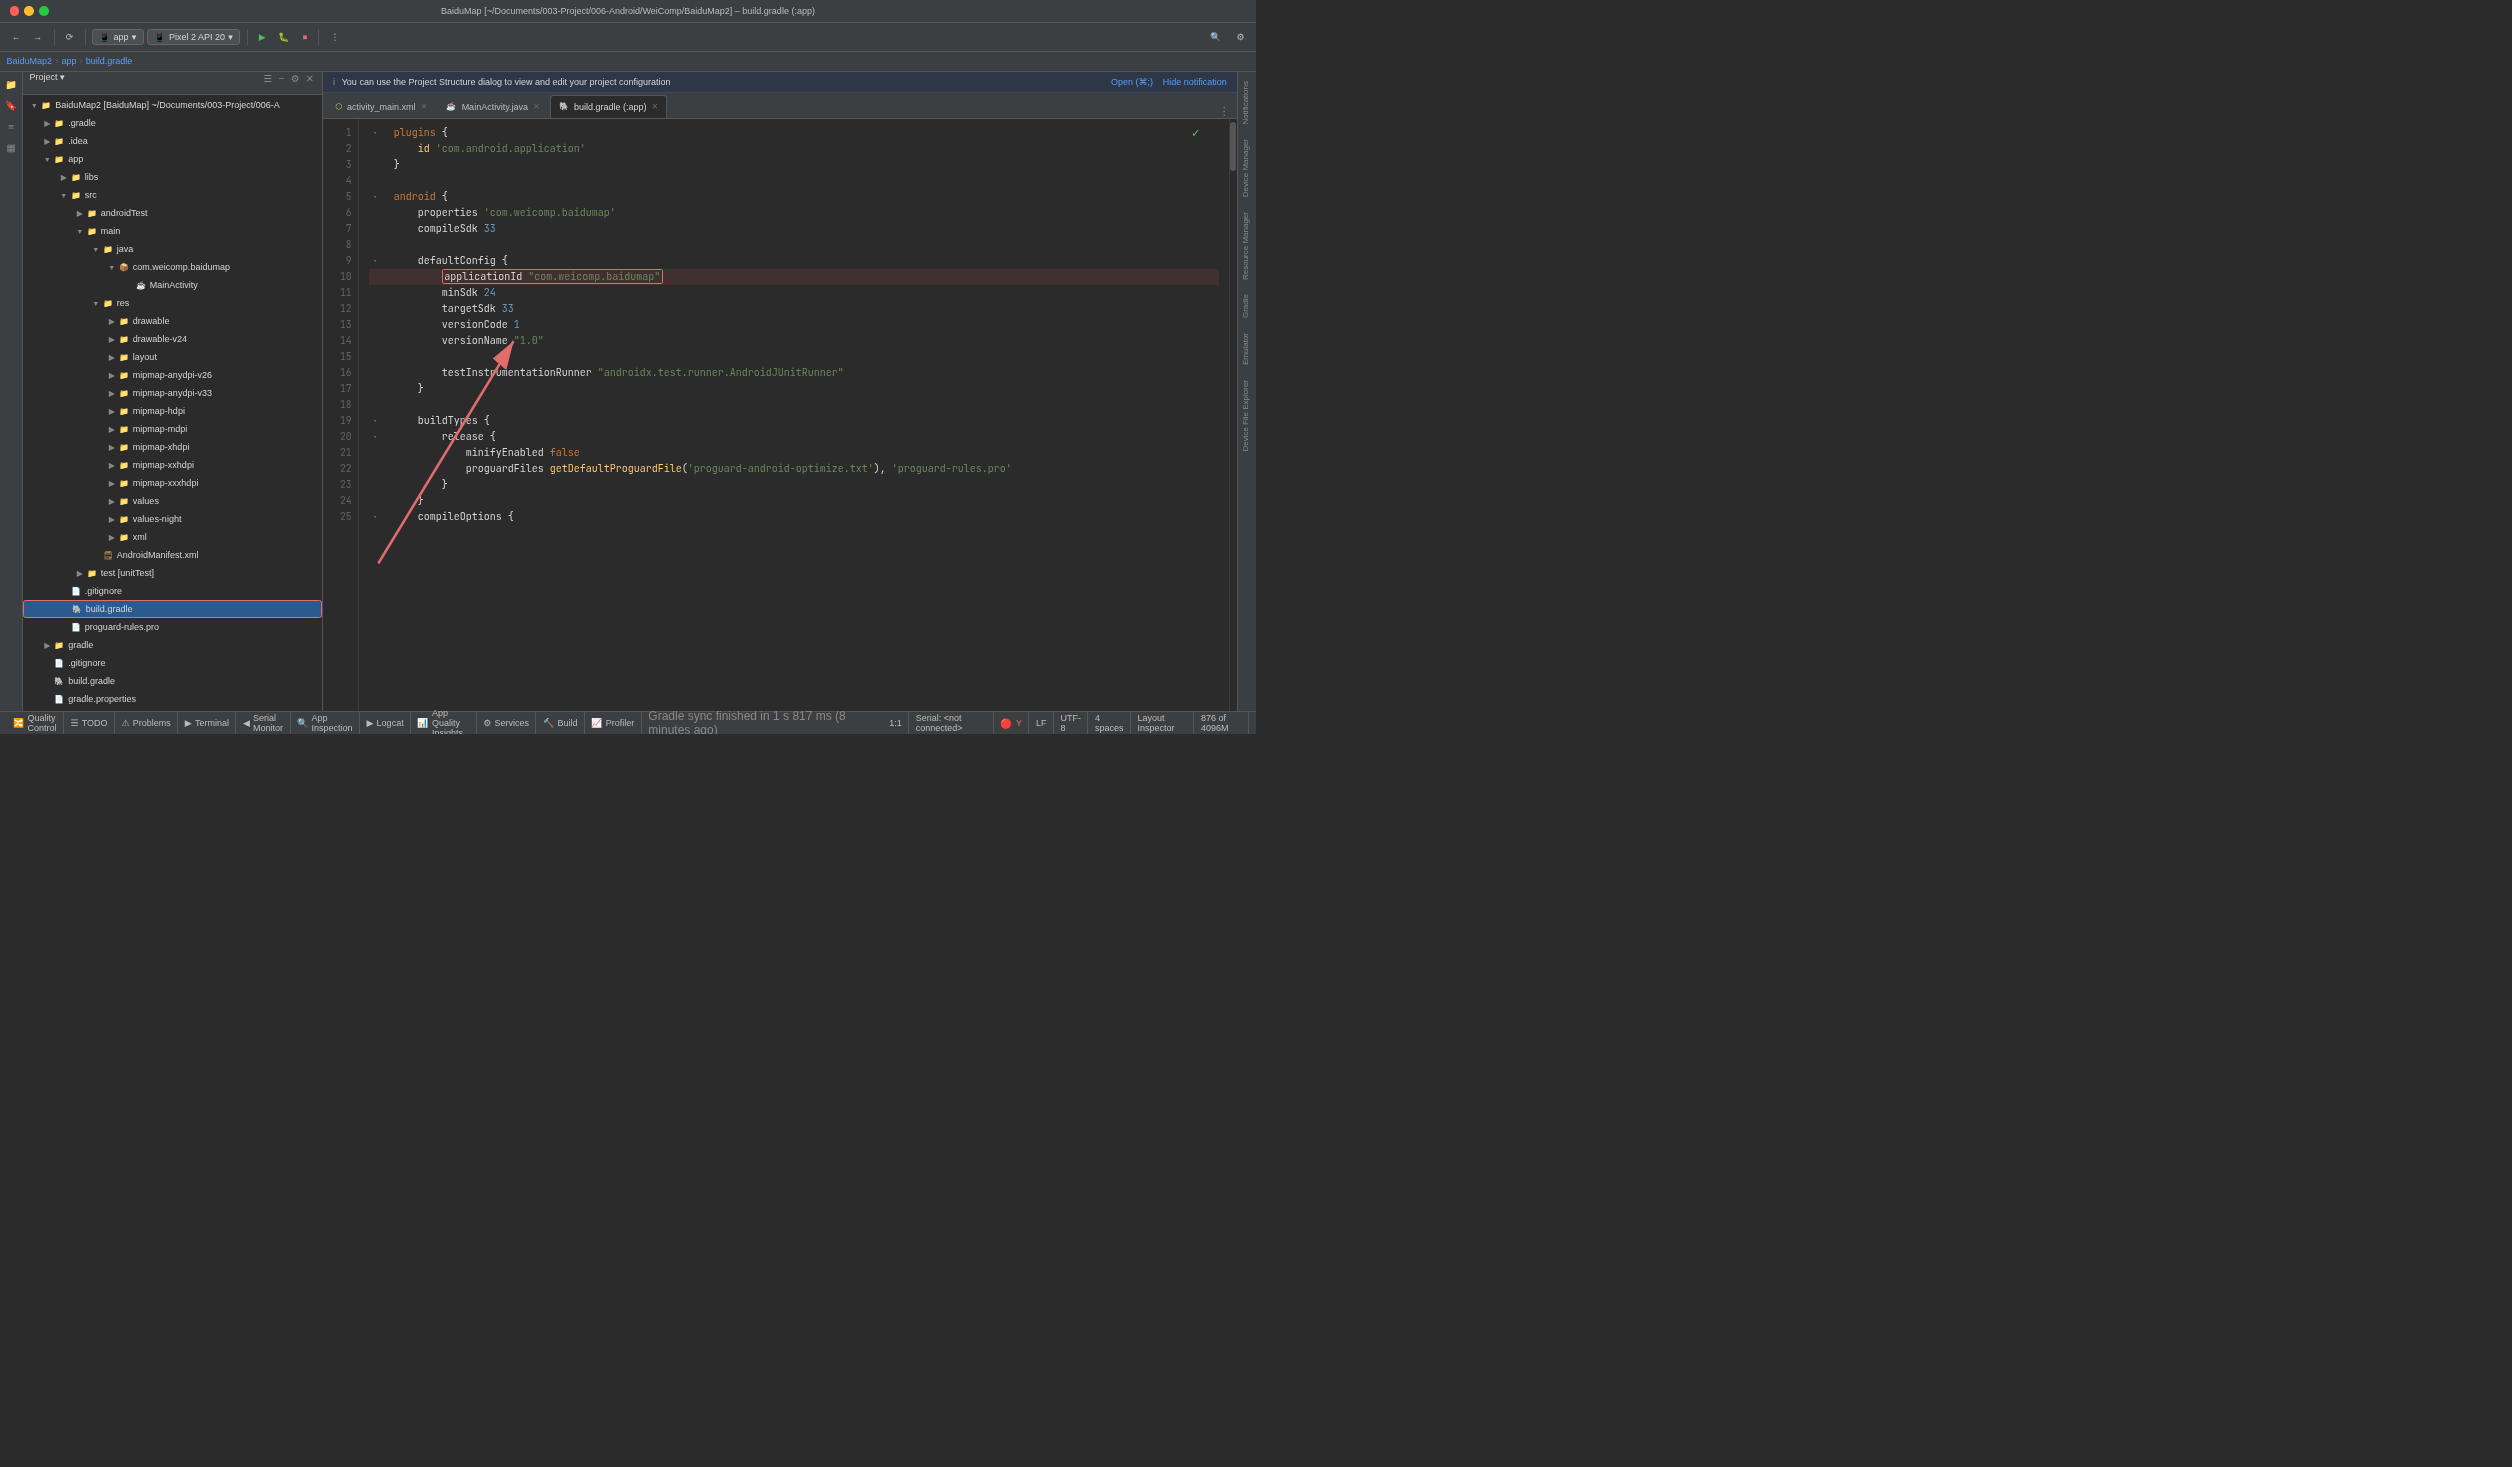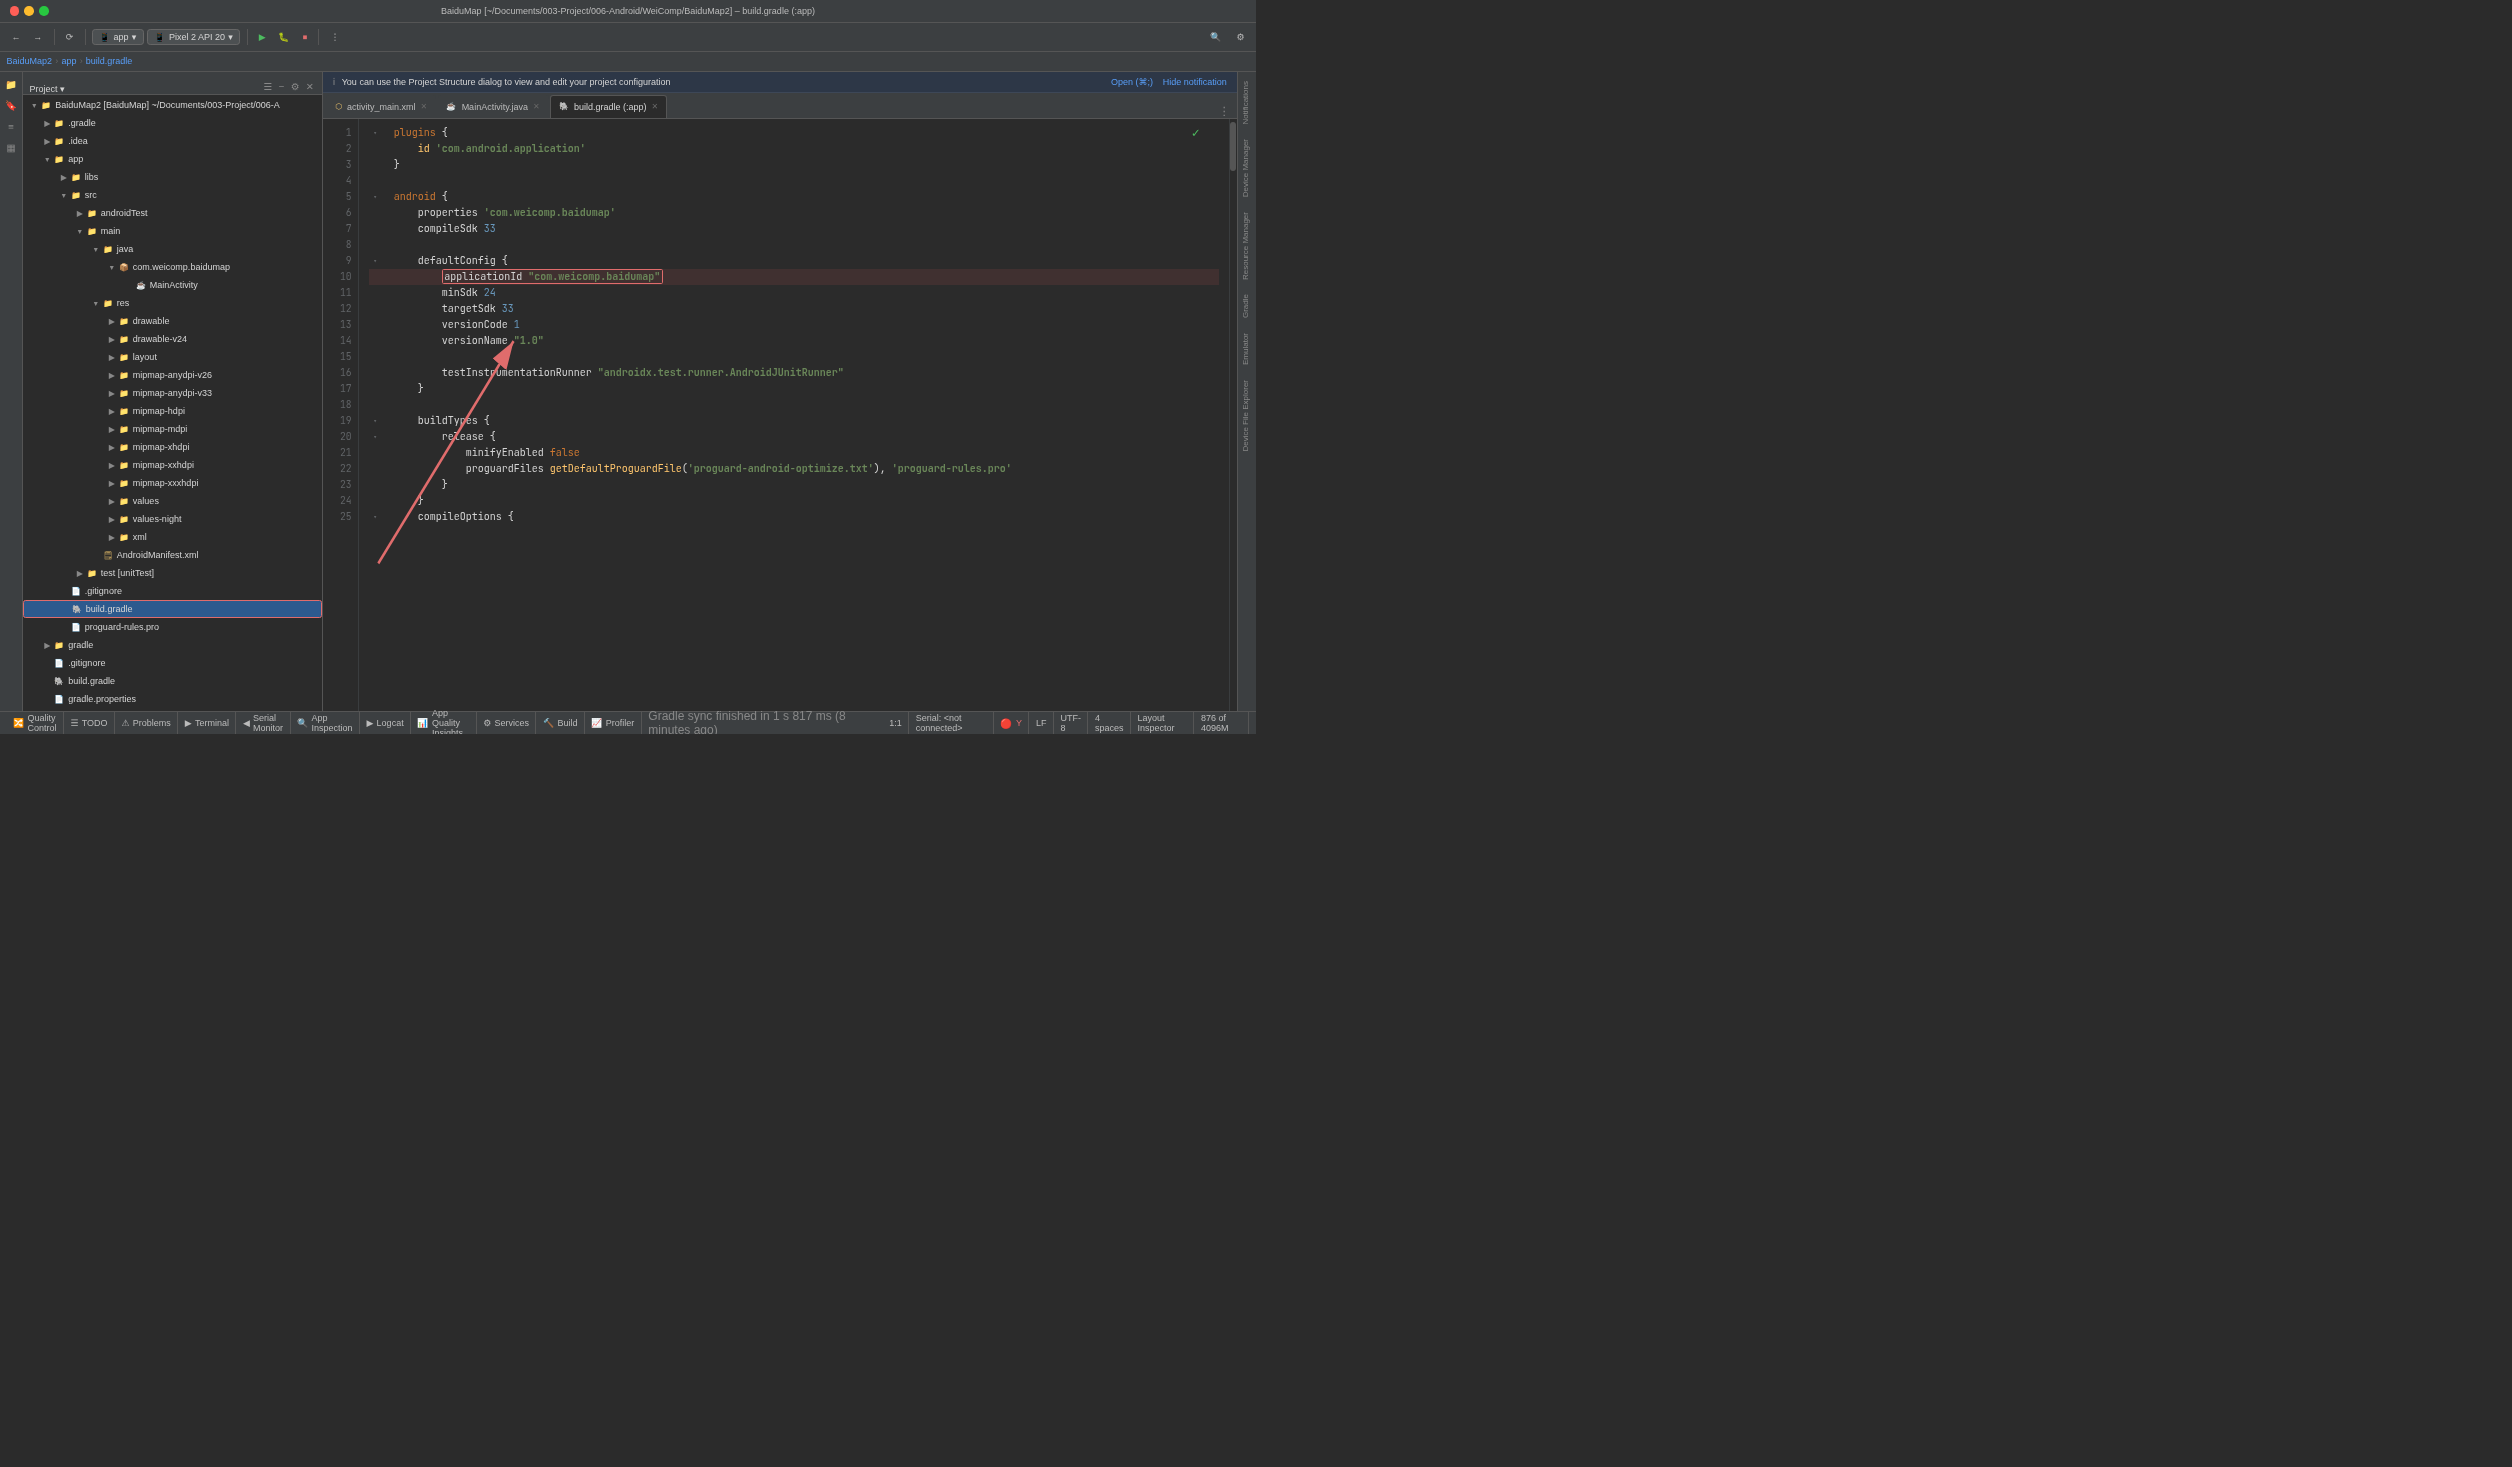--- a/index.html
+++ b/index.html
@@ -145,21 +145,21 @@
       background: #2b2b2b;
       border-right: 0.8px solid #555;
       display: flex;
       flex-direction: column;
     }
     .panel-header {
       height: 23px;
       background: #3c3f41;
       border-bottom: 0.8px solid #555;
       display: flex;
-      align-items: flex-end;
+      align-items: flex-start;
       padding: 0 6.5px;
       gap: 4.9px;
       font-size: 9px;
       font-weight: 500;
     }
     .panel-header-actions {
       margin-left: auto;
       display: flex;
       gap: 3.2px;
     }
@@ -329,21 +329,21 @@
       color: #606366;
       font-size: 8px;
       cursor: pointer;
       flex-shrink: 0;
     }
     .code-text { flex: 1; margin-left: 12px; }
 
     
     .kw { color: #cc7832; } 
     .fn { color: #ffc66d; } 
-    .str { color: #6a8759; font-weight: bold; } 
+    .str { color: #6a8759; } 
     .num { color: #6897bb; } 
     .plain { color: #d4d4d4; }
     .prop { color: #d4d4d4; }
     .val-bool { color: #cc7832; }
 
     
     .line-highlight {
       background: rgba(255, 100, 100, 0.1);
     }
     .app-id-highlight {

